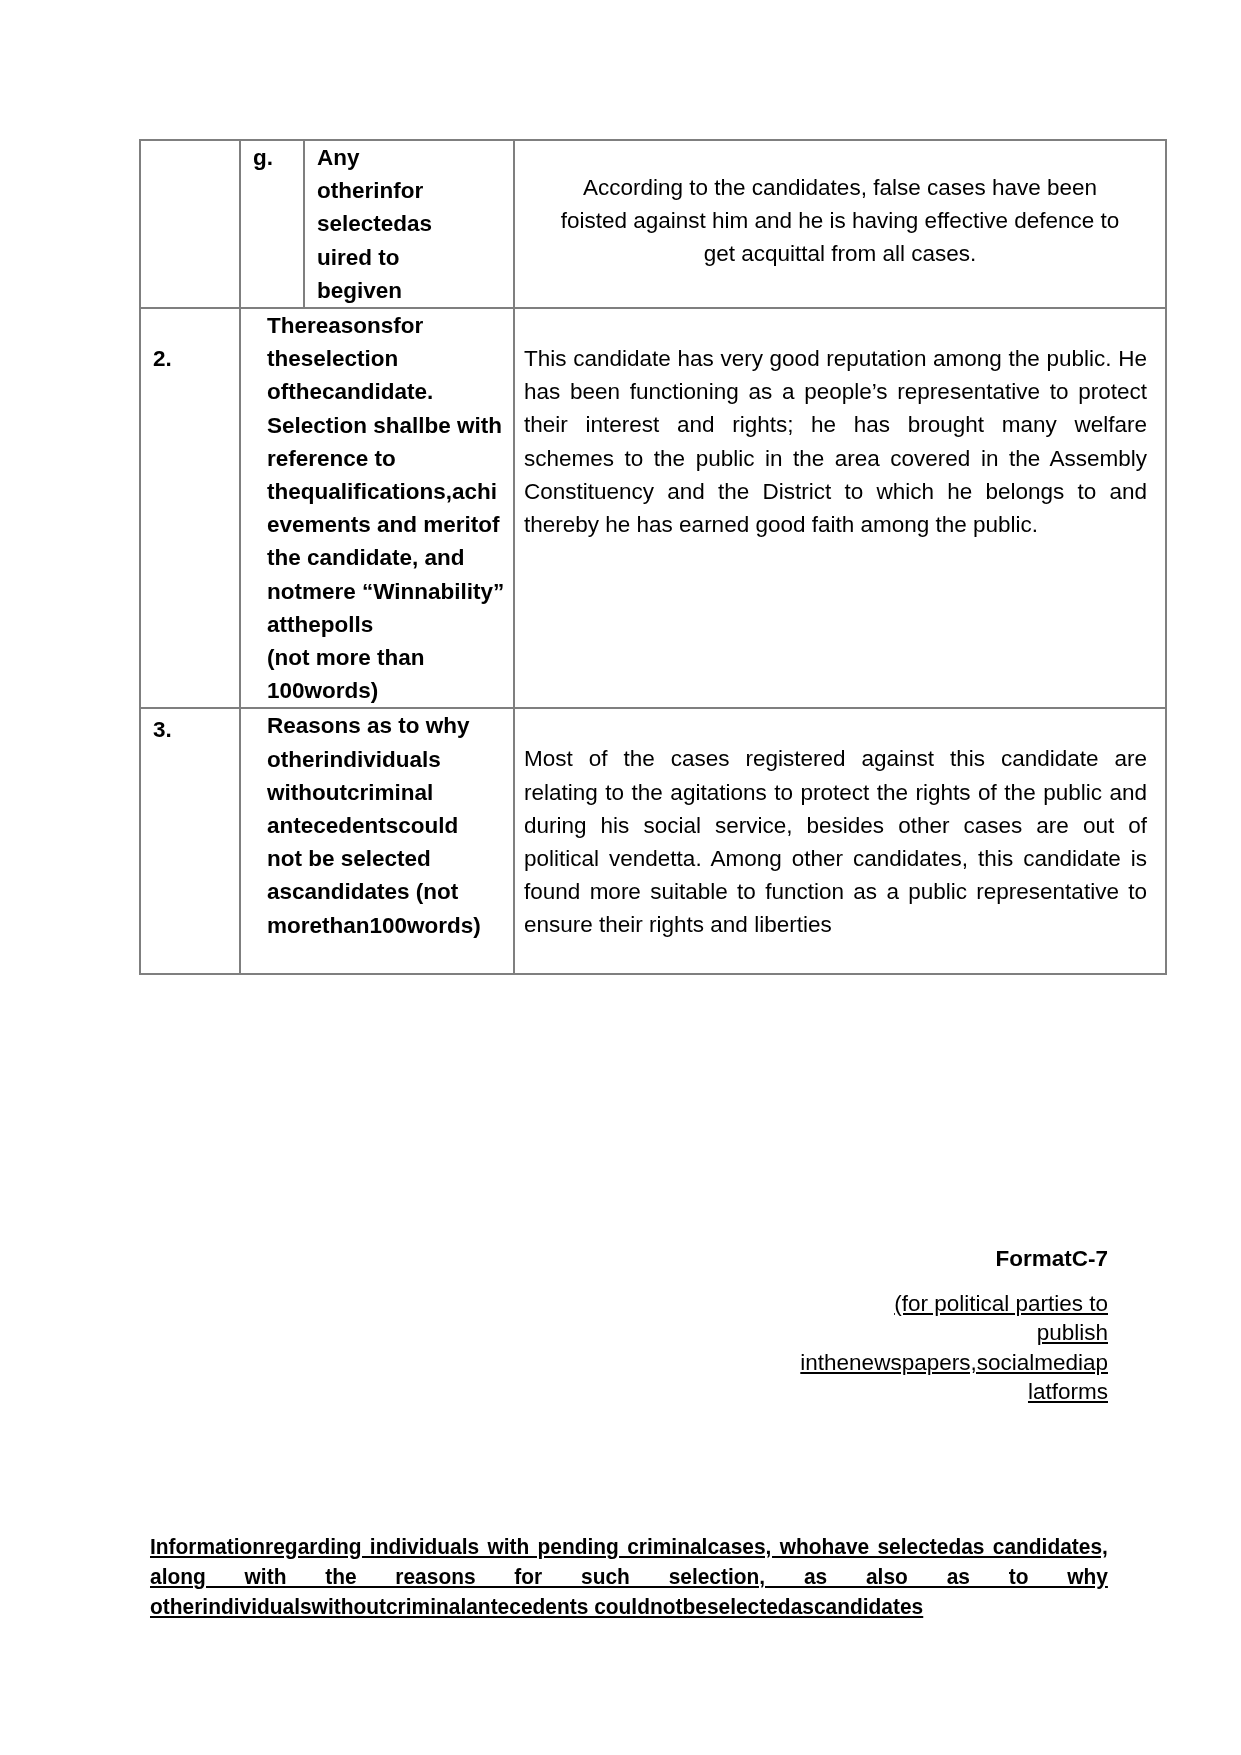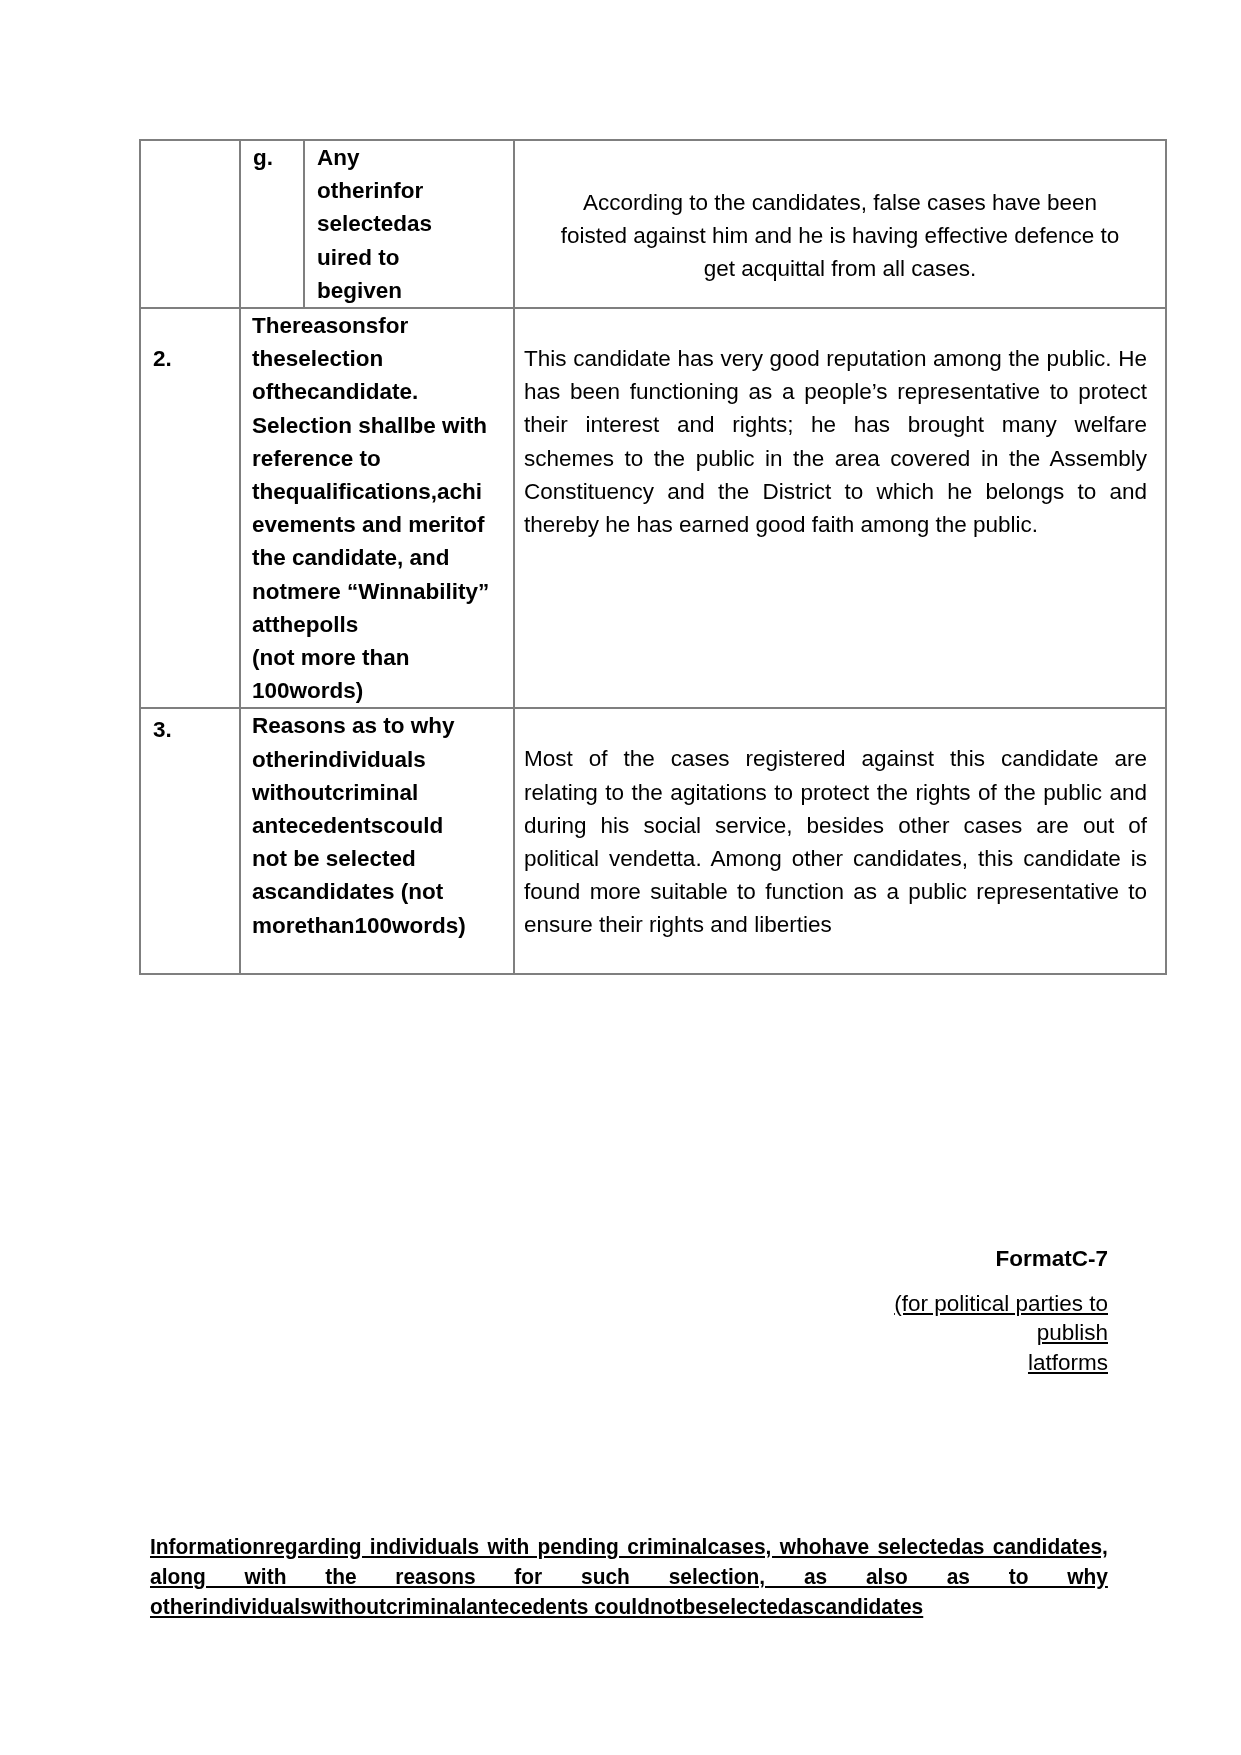--- a/index.html
+++ b/index.html
@@ -18,23 +18,23 @@
       font-size: 22.5px; line-height: 33.2px;
     }
     td.num { width: 86px; font-weight: bold; padding-left: 12px !important; }
     td.label { font-weight: bold; }
     td.value { width: 650px; }
 
     .rowg-inner { display: flex; height: 166px; }
     .rowg-inner .sub { width: 62px; border-right: 2px solid #7f7f7f; font-weight: bold; padding-left: 12px; box-sizing: border-box; width: 64px; }
     .rowg-inner .lab { padding-left: 12px; font-weight: bold; flex: 1; }
 
-    .value-center { text-align: center; padding: 30px 40px 0 40px; margin-top: 15px; }
+    .value-center { text-align: center; padding: 30px 40px 0 40px; }
     .value-justify { text-align: justify; padding: 0 18px 0 9px; }
-    .label-text { padding-left: 11px; padding-right: 6px; }
+    .label-text { padding-left: 26px; padding-right: 6px; }
 
     .row1 td { height: 166px; }
     .row2 td { height: 396px; }
     .row3 td { height: 264px; }
 
     .format-block {
       position: absolute; right: 133px; top: 1244px; width: 420px; text-align: right;
       font-size: 22.5px; line-height: 29.5px;
     }
     .format-title { font-weight: bold; margin-bottom: 15px; }
@@ -120,19 +120,20 @@
       </td>
     </tr>
   </tbody>
     </table>
 
   <div class="format-block">
     <div class="format-title">FormatC-7</div>
     <div>
       <div><span class="format-sub">(for political parties to</span></div>
       <div><span class="format-sub">publish</span></div>
+      <div><span class="format-sub">inthenewspapers,socialmediap</span></div>
       <div><span class="format-sub">latforms</span></div>
     </div>
   </div>
 
   <div class="heading">Informationregarding individuals with pending criminalcases, whohave selectedas candidates, along with the reasons for such selection, as also as to why otherindividualswithoutcriminalantecedents couldnotbeselectedascandidates</div>
 
 </div>
 
 </body></html>

